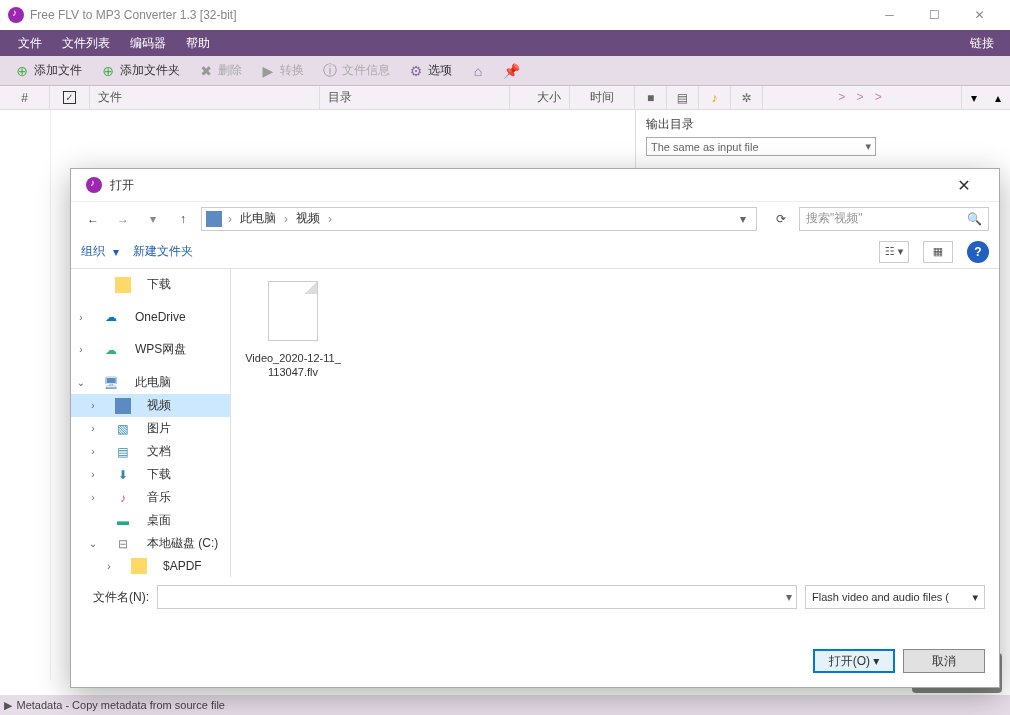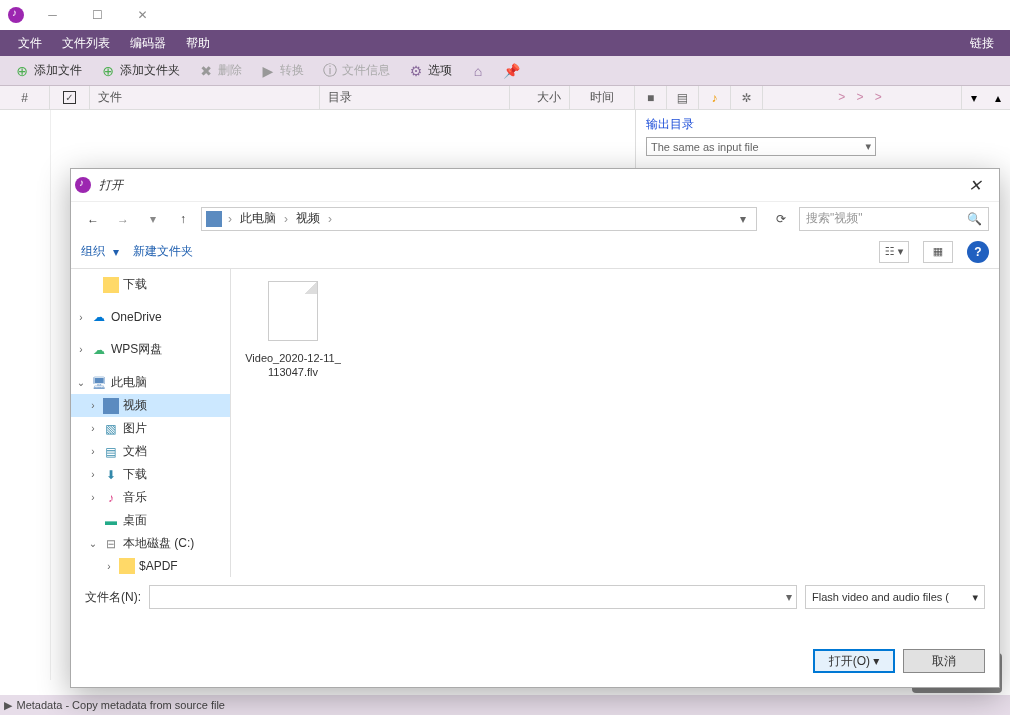--- a/index.html
+++ b/index.html
@@ -43,31 +43,31 @@
 .side-collapse { width: 24px; display: flex; align-items: center; justify-content: center; }
 
 
 .main-area { display: flex; height: 570px; }
 .file-list { width: 635px; background: #fff; position: relative; }
 .file-list::before { content: ""; position: absolute; left: 50px; top: 0; width: 1px; height: 100%; background: #eee; }
 .side-panel { flex: 1; background: #fff; border-left: 1px solid #ddd; }
 .side-section-hdr { background: #e7dde9; padding: 3px 6px; color: #333; font-weight: bold; display: flex; align-items: center; }
 .side-section-hdr::before { content: "◢"; font-size: 8px; margin-right: 4px; color: #555; }
 .side-body { padding: 6px 10px; }
-.side-label { color: #1d4ed8; margin-bottom: 4px; }
+.side-label { color: #404040; margin-bottom: 4px; }
 .side-select { width: 230px; border: 1px solid #aaa; padding: 2px 4px; background: #fff; color: #666; display: flex; justify-content: space-between; align-items: center; font-size: 11px; }
 
 
 .statusbar { position: absolute; bottom: 0; left: 0; right: 0; height: 20px; background: #e7dde9; display: flex; align-items: center; padding: 0 4px; color: #444; font-size: 11px; }
 .statusbar .arrow { color: #555; margin-right: 4px; }
 .watermark { position: absolute; right: 8px; bottom: 22px; width: 90px; height: 40px; background: #333; opacity: 0.6; border-radius: 4px; color: #fff; font-size: 9px; display: flex; align-items: center; justify-content: center; }
 
 
 .dialog { position: absolute; left: 70px; top: 168px; width: 930px; height: 520px; background: #fff; box-shadow: 0 8px 30px rgba(0,0,0,0.3); border: 1px solid #aaa; display: flex; flex-direction: column; }
-.dlg-title { height: 32px; display: flex; align-items: center; padding: 0 4px; font-style: italic; }
+.dlg-title { height: 32px; display: flex; align-items: center; padding: 0 15px; }
 .dlg-title .app-icon { width: 16px; height: 16px; background: #9c27b0; border-radius: 50%; margin-right: 8px; position: relative; }
 .dlg-title .app-icon::after { content: "♪"; color: #fff; font-size: 10px; position: absolute; left: 4px; top: 0; }
 .dlg-title .txt { flex: 1; color: #333; }
 .dlg-close { width: 40px; height: 32px; display: flex; align-items: center; justify-content: center; color: #333; font-size: 16px; }
 
 .dlg-nav { height: 34px; display: flex; align-items: center; padding: 0 10px; gap: 6px; border-top: 1px solid #eee; }
 .nav-btn { width: 24px; height: 24px; display: flex; align-items: center; justify-content: center; color: #888; }
 .nav-btn.on { color: #333; }
 .breadcrumb { flex: 1; height: 24px; border: 1px solid #ccc; display: flex; align-items: center; padding: 0 4px; gap: 2px; margin-right: 6px; }
 .bc-icon { width: 16px; height: 16px; background: #5b8bc0; display: inline-block; }
@@ -79,21 +79,21 @@
 .search-box .mag { margin-left: auto; color: #888; }
 
 .dlg-toolbar { height: 34px; display: flex; align-items: center; padding: 0 10px; border-bottom: 1px solid #e0e0e0; gap: 14px; }
 .dlg-tool { color: #2060b0; display: flex; align-items: center; gap: 8px; }
 .dlg-toolbar .spacer { flex: 1; }
 .view-btn { width: 30px; height: 22px; border: 1px solid #ccc; display: flex; align-items: center; justify-content: center; color: #555; font-size: 11px; }
 .help-btn { width: 22px; height: 22px; border-radius: 50%; background: #2060c0; color: #fff; display: flex; align-items: center; justify-content: center; font-size: 12px; font-weight: bold; }
 
 .dlg-body { flex: 1; display: flex; overflow: hidden; }
 .tree { width: 160px; border-right: 1px solid #e0e0e0; overflow-y: auto; padding: 4px 0; }
-.tree-item { display: flex; align-items: center; padding: 3px 4px; gap: 4px; color: #333; white-space: nowrap; }
+.tree-item { display: flex; align-items: center; padding: 3px 4px; gap: 16px; color: #333; white-space: nowrap; }
 .tree-item.sel { background: #cce8ff; }
 .tree-arrow { width: 12px; text-align: center; color: #666; font-size: 10px; }
 .tree-icon { width: 16px; height: 16px; display: inline-flex; align-items: center; justify-content: center; }
 .ti-folder { background: #ffd968; }
 .ti-cloud { color: #0078d4; }
 .ti-wps { color: #3cb371; }
 .ti-pc { color: #5b8bc0; }
 .ti-video { background: #5b8bc0; }
 .ti-image { color: #38a; }
 .ti-doc { color: #38a; }
@@ -109,36 +109,37 @@
 .file-thumb { width: 74px; height: 64px; margin: 0 auto 6px; position: relative; }
 .folder-shape { width: 70px; height: 54px; background: #ffe29a; border-radius: 2px; position: relative; margin-top: 8px; }
 .folder-shape::before { content: ""; position: absolute; top: -6px; left: 4px; width: 28px; height: 10px; background: #ffd968; border-radius: 2px 2px 0 0; }
 .folder-photo { background: linear-gradient(135deg,#b04878,#5a2a50); }
 .folder-photo-txt { position: absolute; top: 14px; left: 6px; right: 6px; color: #ef6; font-size: 8px; line-height: 1.2; }
 .file-shape { width: 50px; height: 60px; background: #fff; border: 1px solid #ccc; margin: 0 auto; position: relative; }
 .file-shape::after { content: ""; position: absolute; top: 0; right: 0; width: 12px; height: 12px; background: linear-gradient(135deg,#fff 50%,#ddd 50%); }
 .file-label { font-size: 11px; color: #333; line-height: 1.3; word-break: break-all; }
 
 .dlg-footer { padding: 8px 14px 14px; }
-.filename-row { display: flex; align-items: center; gap: 8px; margin-bottom: 10px; }
+.filename-row { display: flex; align-items: center; gap: 8px; margin-bottom: 10px; margin-left: 8px; }
 .filename-label { color: #333; }
 .filename-input { flex: 1; height: 24px; border: 1px solid #ccc; padding: 0 4px; display: flex; align-items: center; justify-content: flex-end; }
 .filename-input .dd { color: #666; }
 .filetype-select { width: 180px; height: 24px; border: 1px solid #ccc; padding: 0 6px; display: flex; align-items: center; justify-content: space-between; color: #333; font-size: 11px; }
 .btn-row { display: flex; justify-content: flex-end; gap: 8px; margin-top: 40px; }
 .dlg-btn { width: 82px; height: 24px; border: 1px solid #888; background: #e1e1e1; display: flex; align-items: center; justify-content: center; color: #333; font-size: 12px; }
 .dlg-btn.primary { border: 2px solid #0078d4; background: #e5f1fb; }
 
 .checkbox { width: 13px; height: 13px; border: 1px solid #333; display: inline-flex; align-items: center; justify-content: center; font-size: 10px; }
 </style>
 </head>
 <body>
 
 <div class="titlebar">
   <span class="app-icon"></span>
+  <span class="title">Free FLV to MP3 Converter 1.3  [32-bit]</span>
   <div class="win-btn">─</div>
   <div class="win-btn">☐</div>
   <div class="win-btn">✕</div>
 </div>
 
 <div class="menubar">
   <div class="menu-item">文件</div>
   <div class="menu-item">文件列表</div>
   <div class="menu-item">编码器</div>
   <div class="menu-item">帮助</div>

